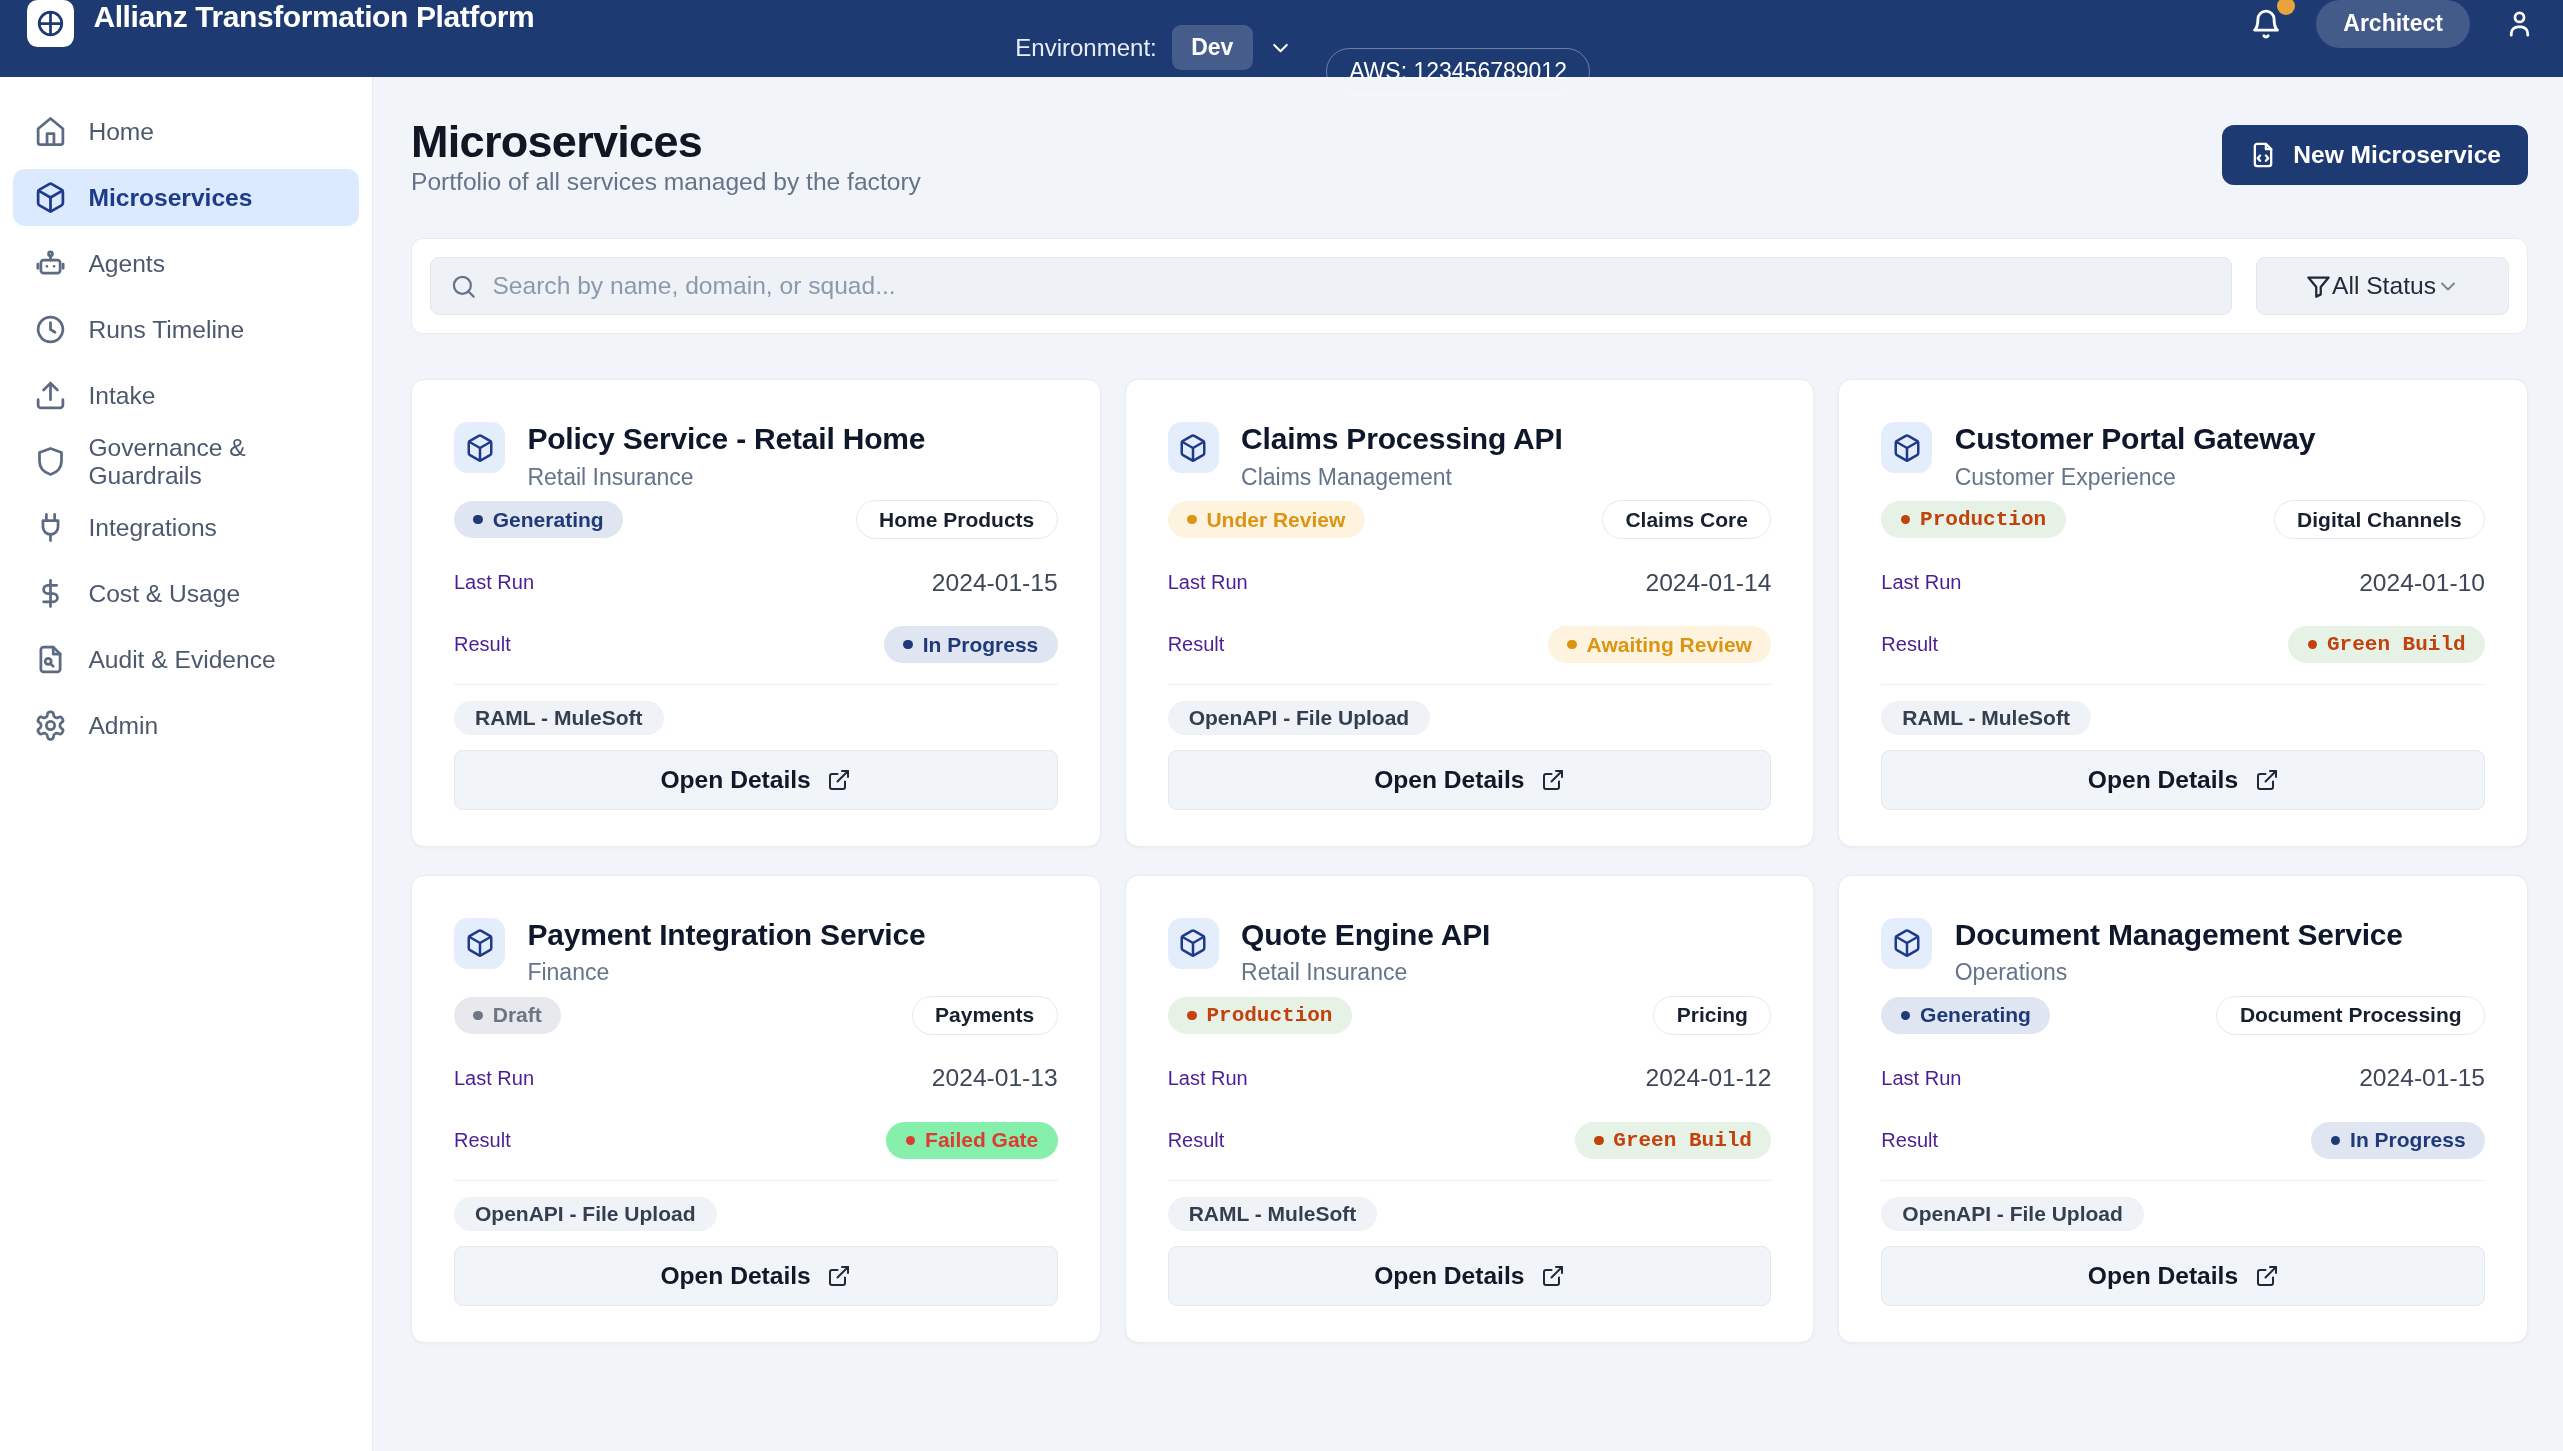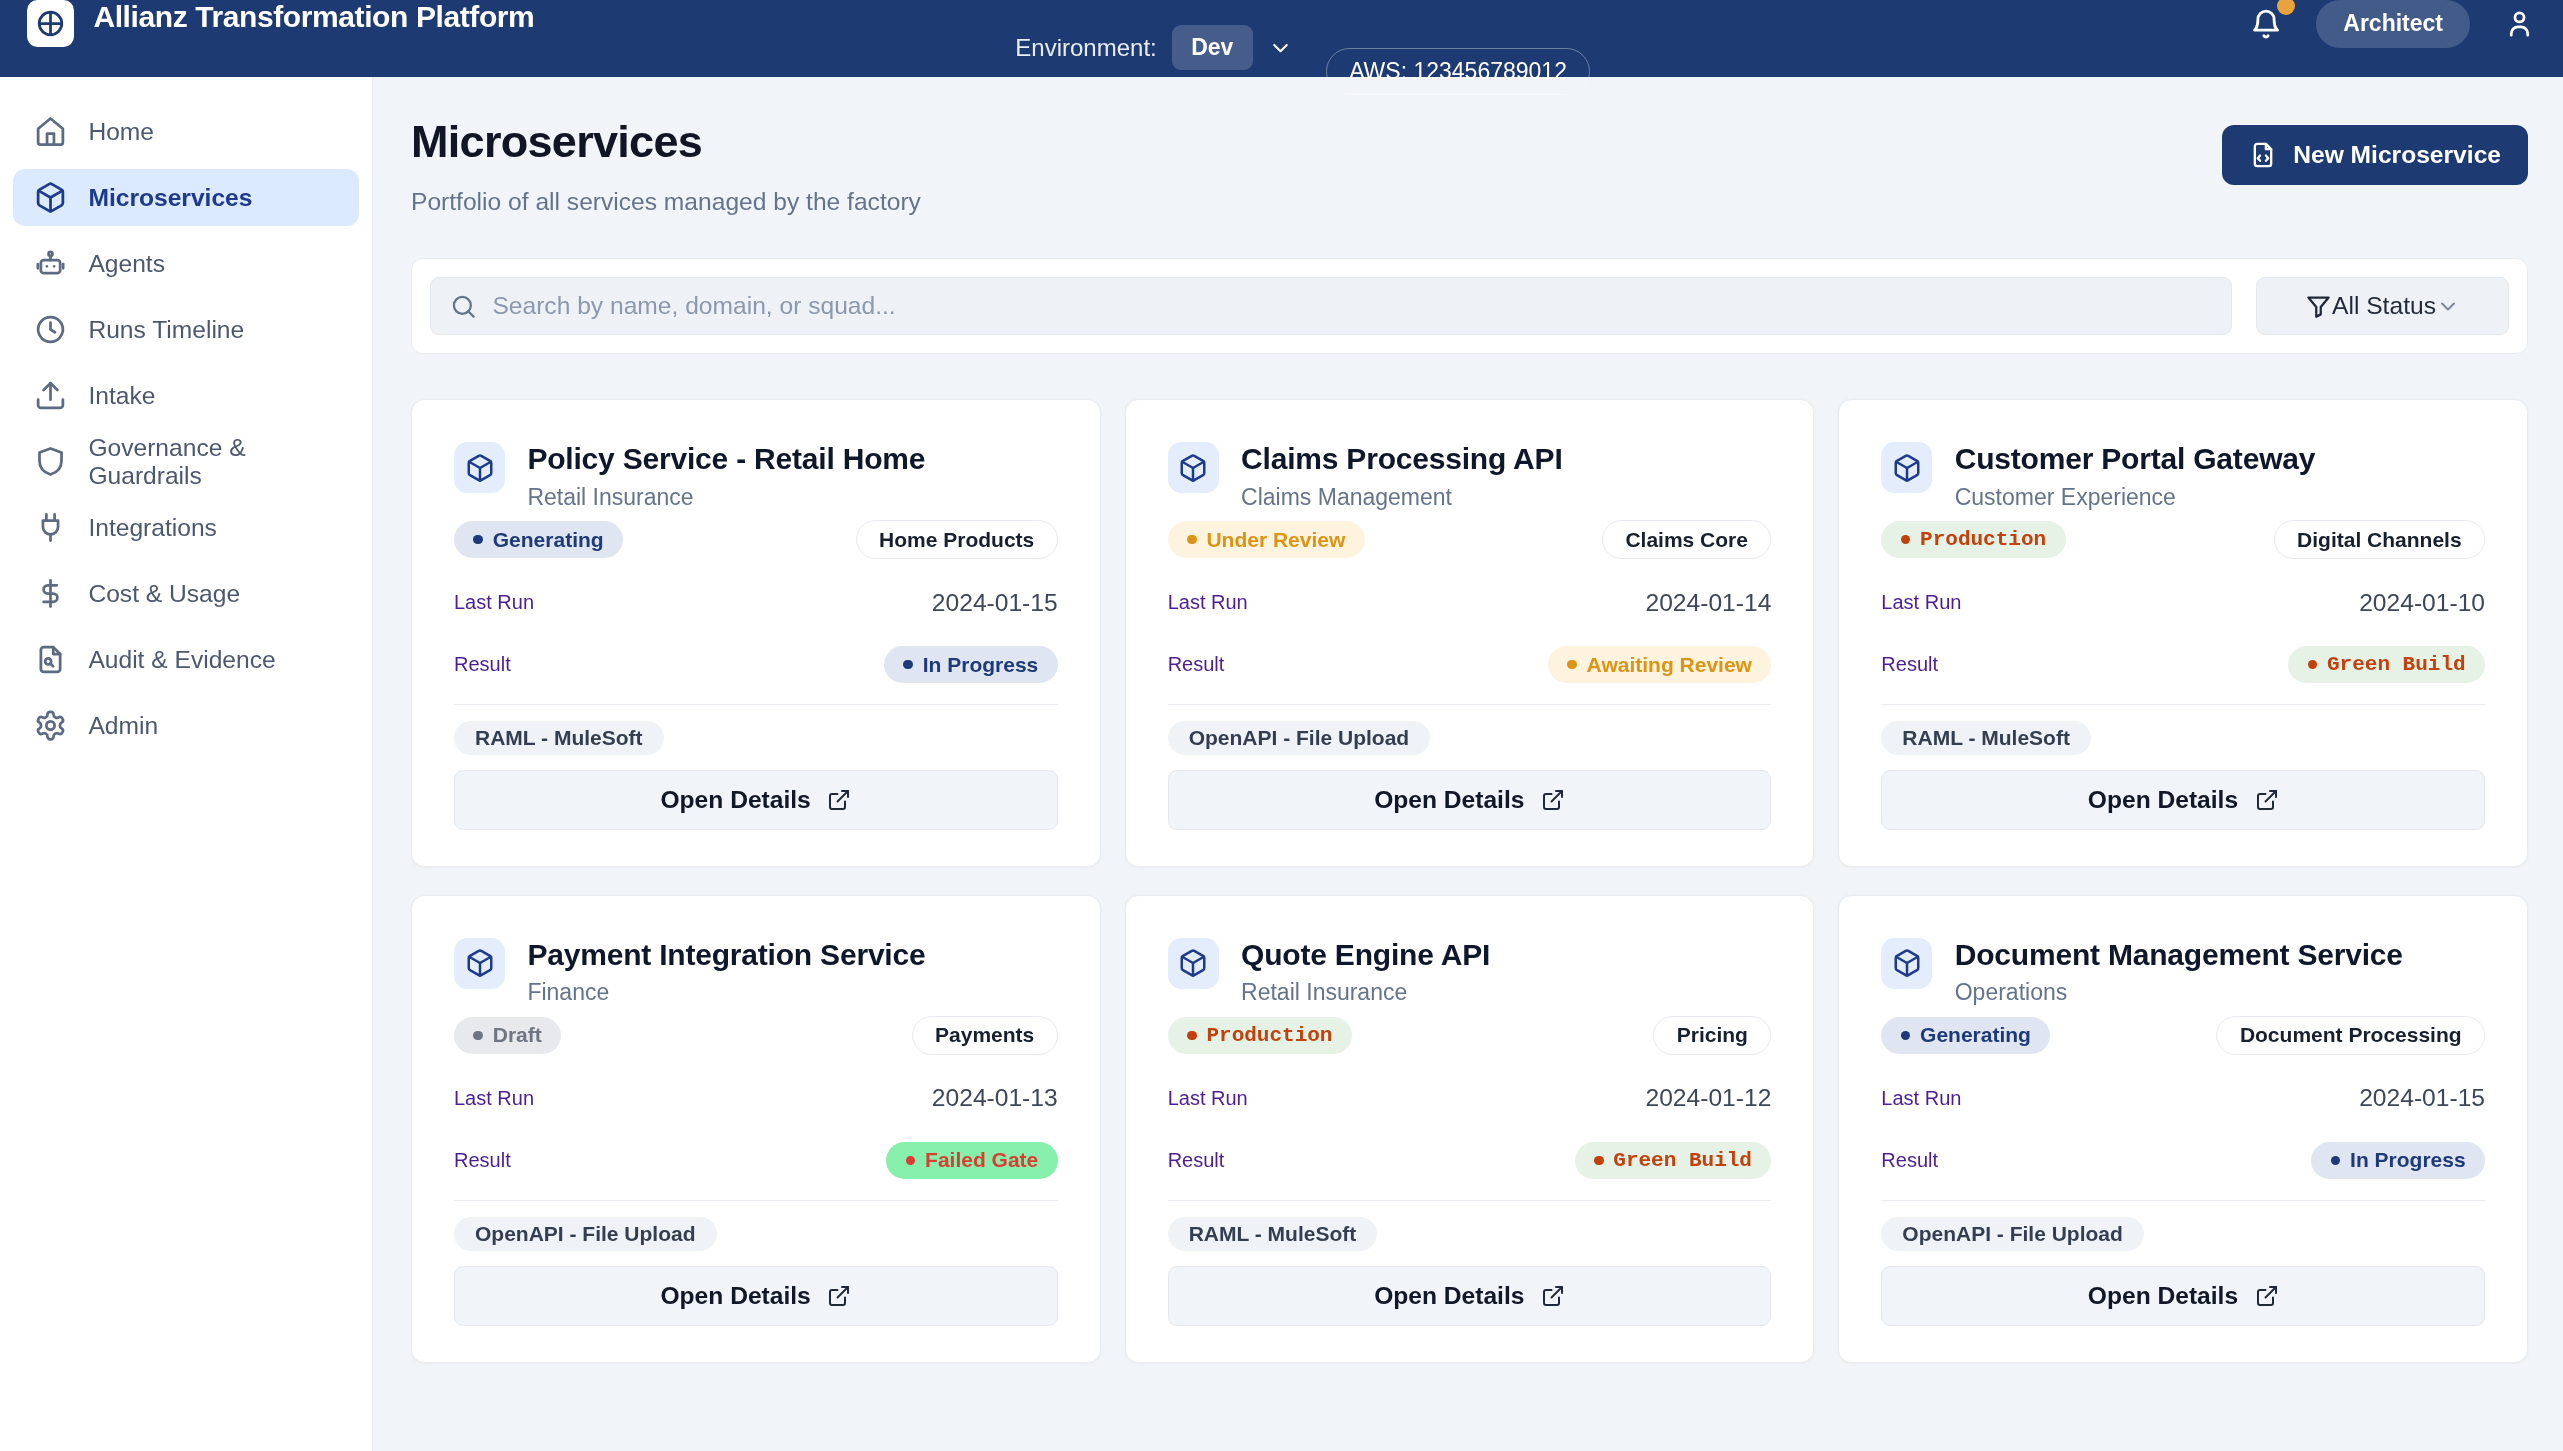--- a/index.html
+++ b/index.html
@@ -29,21 +29,21 @@
   .side-item svg { width:33px; height:33px; flex:0 0 auto; color:#5d6b82; }
   .side-item.active { background:#dbeafe; color:#1e3a8a; font-weight:700; }
   .side-item.active svg { color:#1e3a8a; }
   .side-footer { position:absolute; left:0; bottom:0; width:100%; height:55px; border-top:1.5px solid #eaeef3; display:flex; align-items:center; justify-content:center; }
   .side-footer svg { width:28px; height:28px; color:#64748b; cursor:pointer; }
 
   
   .main { position:absolute; top:77px; left:373px; width:2191px; padding:39px 36px 0 38px; }
   .title-row { display:flex; align-items:flex-start; justify-content:space-between; }
   .page-title { font-size:45px; font-weight:700; color:#101623; letter-spacing:-0.7px; }
-  .page-subtitle { font-size:24.6px; color:#64748b; margin-top:20px; }
+  .page-subtitle { font-size:24.6px; color:#64748b; margin-top:0; }
   .new-btn { display:flex; align-items:center; gap:16.4px; background:#1e3a72; color:#ffffff; border:none; font-family:inherit; font-size:24.6px; font-weight:600; height:60px; padding:0 27px; border-radius:12px; margin-top:9px; cursor:pointer; }
   .new-btn svg { width:28px; height:28px; }
 
   .search-panel { margin-top:42px; background:#ffffff; border:0.7px solid #e8ecf1; border-radius:12px; padding:18px; display:flex; gap:24px; }
   .search-box { flex:1; height:58px; background:#eef1f6; border:0.7px solid #e3e8ee; border-radius:9px; display:flex; align-items:center; padding:0 19.4px; gap:15px; }
   .search-box svg { width:27px; height:27px; color:#64748b; flex:0 0 auto; }
   .search-box input { flex:1; border:none; outline:none; background:transparent; font-family:inherit; font-size:24.6px; color:#1f2937; }
   .search-box input::placeholder { color:#8b99ad; }
   .filter-btn { width:253px; height:58px; background:#eef1f6; border:0.7px solid #e3e8ee; border-radius:9px; display:flex; align-items:center; justify-content:center; padding:0 22.4px; cursor:pointer; }
   .filter-btn .f-icon { width:27px; height:27px; color:#1f2937; }

